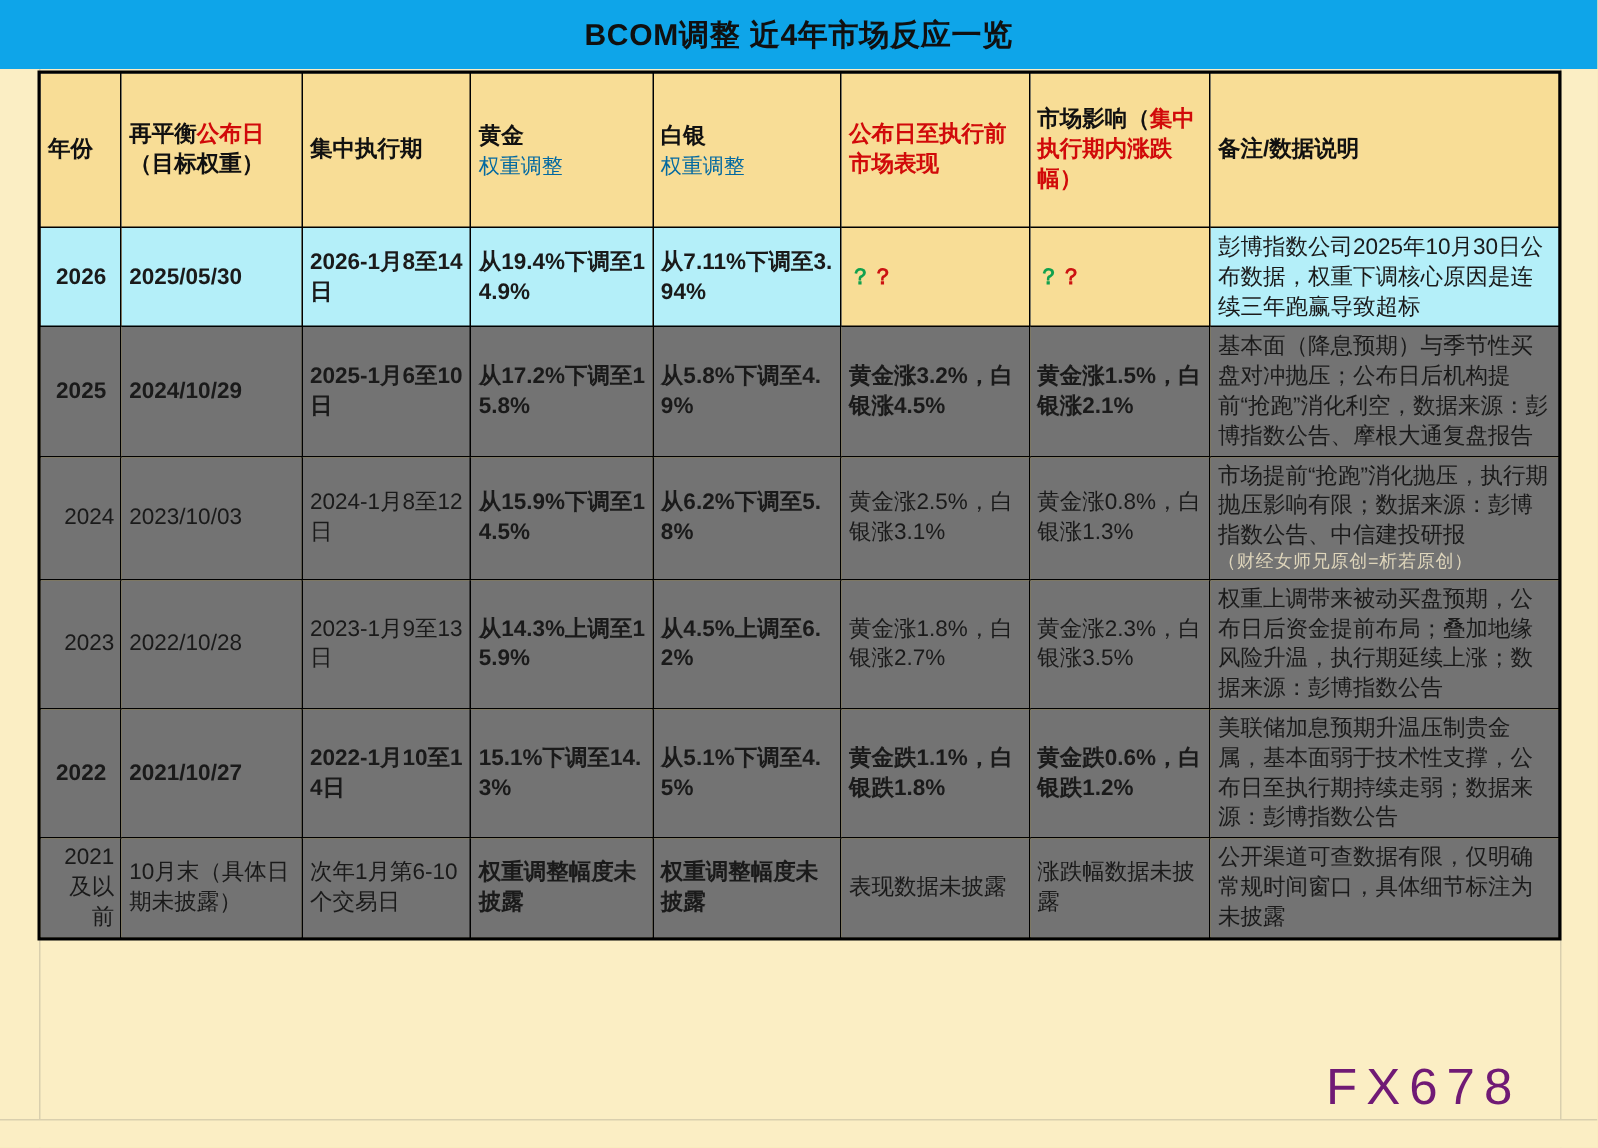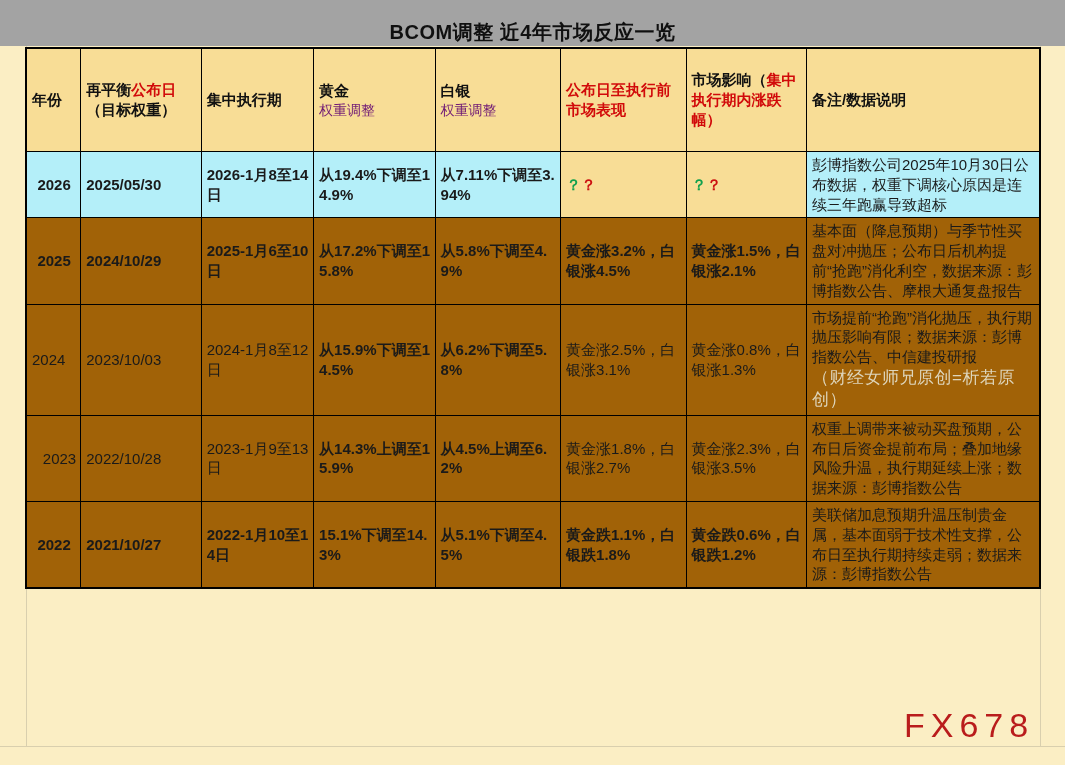--- a/index.html
+++ b/index.html
@@ -15,23 +15,23 @@
     position: relative;
   }
 
   
   #title-banner {
     position: absolute;
     left: 0;
     top: 0;
     width: 1065px;
     height: 46px;
-    background: #a3a3a3;
+    background: #0ea5e9;
     display: flex;
-    align-items: flex-end;
+    align-items: center;
     justify-content: center;
   }
   #title-text {
     font-size: 20px;
     font-weight: bold;
     color: #101010;
     letter-spacing: 0.5px;
     white-space: nowrap;
   }
 
@@ -95,31 +95,31 @@
     background: #f8dd96;
     font-weight: bold;
     font-size: 16px;
     text-align: left;
     vertical-align: top;
     height: 96px;
   }
   .sub-label {
     font-weight: normal;
     font-size: 14px;
-    color: #701a75;
+    color: #0369a1;
     display: block;
   }
   .hdr-red { color: #d10a0a; }
   .hdr-black { color: #111; }
 
   tbody td { height: auto; }
 
   .row-2026 td { background: #b4eff9; }
   .row-2026 td.cell-unknown { background: #f8dd96; }
-  .row-normal td { background: #a16207; }
+  .row-normal td { background: #737373; }
 
   .c-year        { width: 54px;  text-align: center; }
   .c-announce    { width: 120px; }
   .c-exec        { width: 112px; }
   .c-gold        { width: 121px; }
   .c-silver      { width: 125px; }
   .c-preperf     { width: 125px; }
   .c-impact      { width: 120px; }
   .c-notes       { width: 232px; }
 
@@ -128,35 +128,35 @@
   .bold   { font-weight: bold; }
 
   .note-text {
     font-size: 14px;
     line-height: 1.38;
     color: #1e1e1e;
   }
   .watermark-inline {
     display: block;
     color: #ded5bb;
-    font-size: 17px;
+    font-size: 12px;
     letter-spacing: 0.5px;
   }
 
   .row-2021 td { font-size: 14px; line-height: 1.35; }
   .c-year-last { text-align: right; }
 
   
   #fx-watermark {
     position: absolute;
-    left: 904px;
+    left: 884px;
     top: 706px;
     font-size: 34px;
     letter-spacing: 6px;
-    color: #b91c1c;
+    color: #701a75;
     font-family: "Liberation Sans", "DejaVu Sans", sans-serif;
     font-weight: normal;
     pointer-events: none;
     user-select: none;
   }
 </style>
 </head>
 <body>
 
 <div id="title-banner">
@@ -206,21 +206,21 @@
         <td class="bold" style="text-align: center;">2025</td>
         <td class="bold">2024/10/29</td>
         <td class="bold">2025-1月6至10日</td>
         <td class="green bold">从17.2%下调至15.8%</td>
         <td class="green bold">从5.8%下调至4.9%</td>
         <td class="red bold">黄金涨3.2%，白银涨4.5%</td>
         <td class="red bold">黄金涨1.5%，白银涨2.1%</td>
         <td class="note-text"><span>基本面（降息预期）与季节性买盘对冲抛压；公布日后机构提前“抢跑”消化利空，数据来源：彭博指数公告、摩根大通复盘报告</span></td>
       </tr>
       <tr class="row-normal">
-        <td style="text-align: left;">2024</td>
+        <td style="text-align: right;">2024</td>
         <td>2023/10/03</td>
         <td>2024-1月8至12日</td>
         <td class="green bold">从15.9%下调至14.5%</td>
         <td class="green bold">从6.2%下调至5.8%</td>
         <td class="red">黄金涨2.5%，白银涨3.1%</td>
         <td class="red">黄金涨0.8%，白银涨1.3%</td>
         <td class="note-text"><span>市场提前“抢跑”消化抛压，执行期抛压影响有限；数据来源：彭博指数公告、中信建投研报</span><span class="watermark-inline">（财经女师兄原创=析若原创）</span></td>
       </tr>
       <tr class="row-normal">
         <td style="text-align: right;">2023</td>
@@ -235,16 +235,26 @@
       <tr class="row-normal">
         <td class="bold" style="text-align: center;">2022</td>
         <td class="bold">2021/10/27</td>
         <td class="bold">2022-1月10至14日</td>
         <td class="green bold">15.1%下调至14.3%</td>
         <td class="green bold">从5.1%下调至4.5%</td>
         <td class="green bold">黄金跌1.1%，白银跌1.8%</td>
         <td class="green bold">黄金跌0.6%，白银跌1.2%</td>
         <td class="note-text"><span>美联储加息预期升温压制贵金属，基本面弱于技术性支撑，公布日至执行期持续走弱；数据来源：彭博指数公告</span></td>
       </tr>
+      <tr class="row-normal row-2021">
+        <td class="c-year-last" style="text-align: right;">2021及以前</td>
+        <td>10月末（具体日期未披露）</td>
+        <td>次年1月第6-10个交易日</td>
+        <td class="bold">权重调整幅度未披露</td>
+        <td class="bold">权重调整幅度未披露</td>
+        <td>表现数据未披露</td>
+        <td>涨跌幅数据未披露</td>
+        <td class="note-text"><span>公开渠道可查数据有限，仅明确常规时间窗口，具体细节标注为未披露</span></td>
+      </tr>
     </tbody>
 </table>
 
 <div id="fx-watermark">FX678</div>
 
 </body></html>

